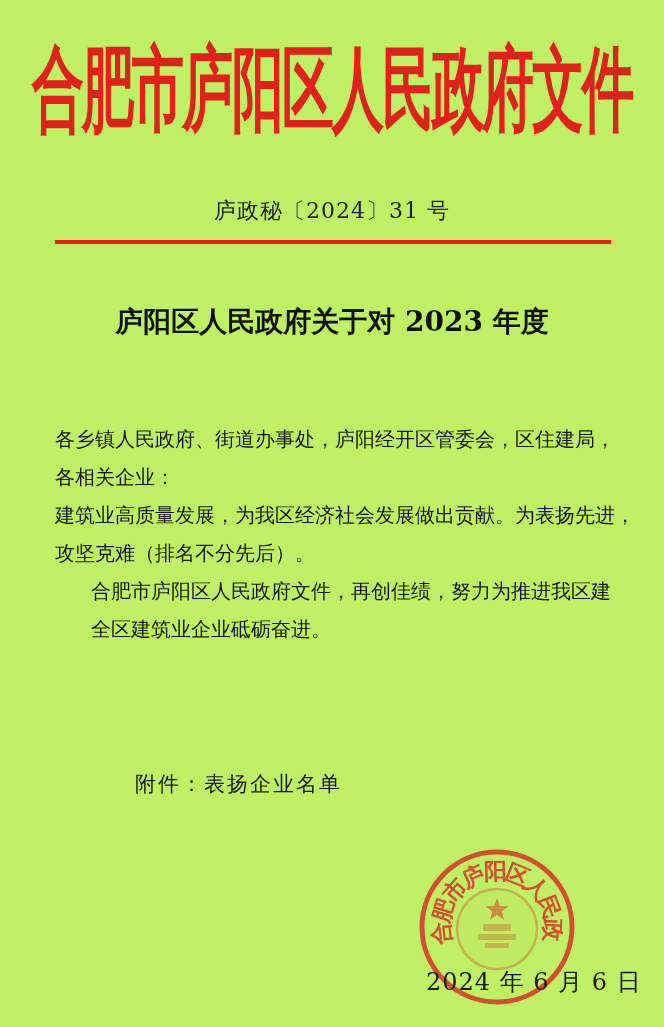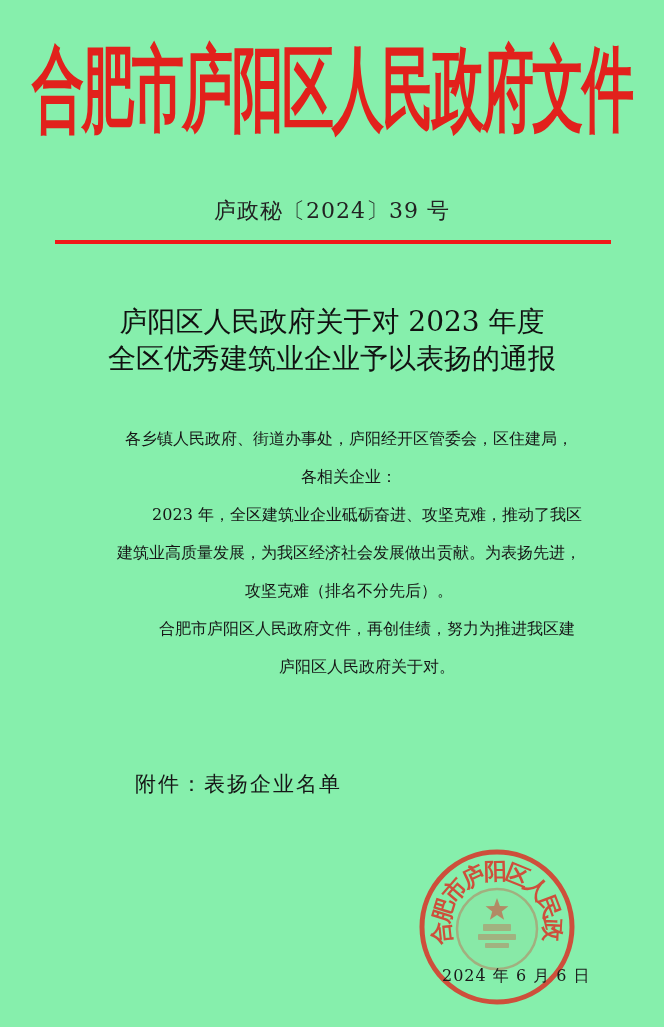--- a/index.html
+++ b/index.html
@@ -1,21 +1,21 @@
 <!DOCTYPE html>
 <html><head>
 <meta charset="utf-8">
 <style>
   html, body { margin: 0; padding: 0; background: #888; }
   .page {
     position: relative;
     width: 664px;
     height: 1027px;
     margin: 0 auto;
-    background: #86efac;
+    background: #bef264;
     overflow: hidden;
     font-family: "DejaVu Serif", "Liberation Serif", serif;
     color: #1a1a1a;
   }
   .red-header {
     position: absolute;
     top: 28px;
     left: 0;
     width: 664px;
     text-align: center;
@@ -47,35 +47,34 @@
     background: #f11818;
   }
   .doc-title {
     position: absolute;
     top: 303px;
     left: 0;
     width: 664px;
     text-align: center;
     font-size: 28px;
     line-height: 37px;
-    font-weight: normal;
+    font-weight: bold;
     color: #111111;
     letter-spacing: 0px;
     white-space: nowrap;
   }
   .body-text {
     position: absolute;
     top: 420px;
-    left: 69px;
+    left: 55px;
     width: 560px;
-    font-size: 16px;
+    font-size: 20px;
     line-height: 38px;
     color: #161616;
     letter-spacing: 0px;
-    text-align: center;
   }
   .body-text .line { white-space: nowrap; }
   .body-text .line.indent { padding-left: 36px; }
   .attachment {
     position: absolute;
     top: 770px;
     left: 135px;
     font-size: 21px;
     color: #161616;
     letter-spacing: 2px;
@@ -96,53 +95,51 @@
     font-size: 23px;
     font-weight: bold;
     font-family: "DejaVu Serif", "Liberation Serif", serif;
   }
   .emblem { opacity: 0.72; }
   .emblem-circle { fill: rgba(216,57,44,0.10); stroke: #d8392c; stroke-width: 2.5; opacity: 0.55; }
   .emblem-star { fill: #d8392c; opacity: 0.85; }
   .emblem-gate { fill: #d8392c; opacity: 0.5; }
   .sign-date {
     position: absolute;
-    left: 442px;
+    left: 426px;
     top: 966px;
-    font-size: 16px;
+    font-size: 24px;
     color: #1a1a1a;
     letter-spacing: 1px;
     white-space: nowrap;
     z-index: 2;
   }
 </style>
 </head>
 <body>
 
 <div class="page">
 
   <div class="red-header">合肥市庐阳区人民政府文件</div>
 
-  <div class="doc-number">庐政秘〔2024〕39 号</div>
+  <div class="doc-number">庐政秘〔2024〕31 号</div>
 
   <div class="red-rule"></div>
 
   <div class="doc-title">
     <div>庐阳区人民政府关于对 2023 年度</div>
-    <div>全区优秀建筑业企业予以表扬的通报</div>
   </div>
 
   <div class="body-text">
     <div class="line">各乡镇人民政府、街道办事处，庐阳经开区管委会，区住建局，</div>
     <div class="line">各相关企业：</div>
-    <div class="line indent">2023 年，全区建筑业企业砥砺奋进、攻坚克难，推动了我区</div>
     <div class="line">建筑业高质量发展，为我区经济社会发展做出贡献。为表扬先进，</div>
     <div class="line">攻坚克难（排名不分先后）。</div>
     <div class="line indent">合肥市庐阳区人民政府文件，再创佳绩，努力为推进我区建</div>
-    <div class="line indent">庐阳区人民政府关于对。</div>
+    <div class="line indent">全区建筑业企业砥砺奋进。</div>
   </div>
 
   <div class="attachment">附件：表扬企业名单</div>
 
   <svg class="seal" viewBox="0 0 180 180" xmlns="http://www.w3.org/2000/svg">
     <circle class="seal-ring" cx="90" cy="90" r="75"></circle>
     <defs>
       <path id="sealArc" d="M 44.9 106.4 A 48 48 0 1 1 135.1 106.4" fill="none"></path>
     </defs>
     <text class="seal-arc-text">

